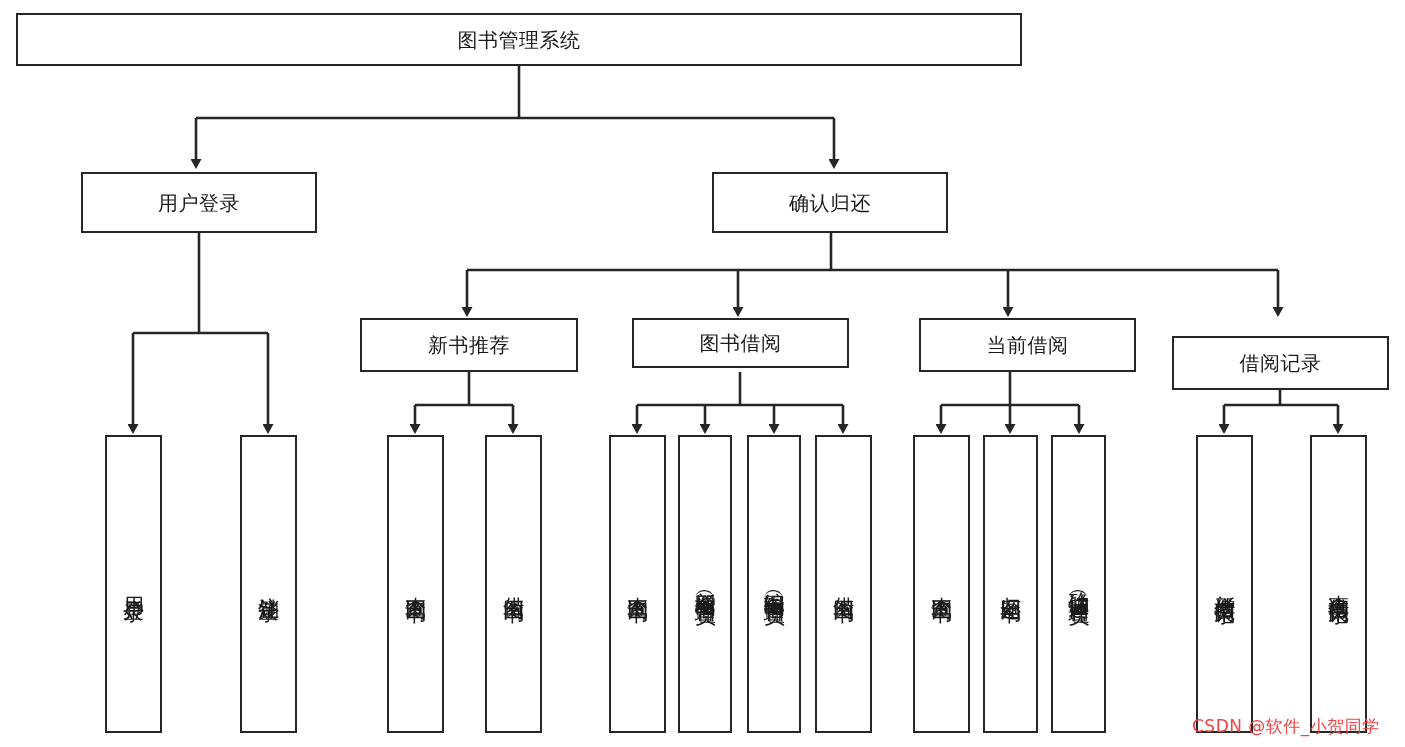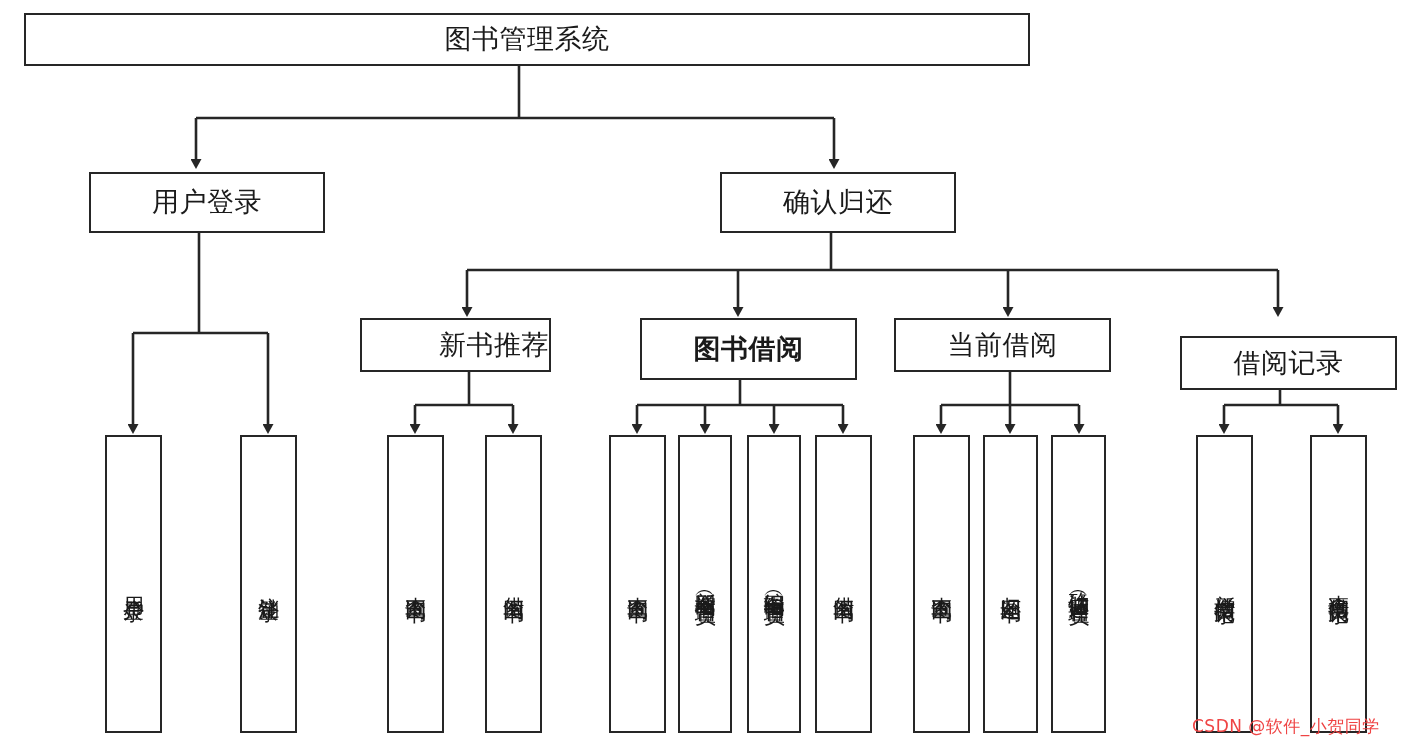--- a/index.html
+++ b/index.html
@@ -21,24 +21,23 @@
     position: absolute;
     box-sizing: border-box;
     border: 2px solid #262626;
     background: #ffffff;
     display: flex;
     align-items: center;
     justify-content: center;
     color: #1a1a1a;
   }
   .node.horiz {
-    font-size: 27px;
+    font-size: 20px;
     line-height: 1.2;
     letter-spacing: 0.5px;
-    margin-left: 8px;
   }
   .node.vert {
     writing-mode: vertical-rl;
     text-orientation: upright;
     font-size: 21px;
     line-height: 1.35;
     letter-spacing: 2px;
     padding: 6px 0;
     white-space: nowrap;
   }
@@ -122,27 +121,27 @@
     <span class="txt">图书管理系统</span>
   </div>
 
   <div class="node horiz" style="left:81px; top:172px; width:236px; height:61px;">
     <span class="txt">用户登录</span>
   </div>
   <div class="node horiz" style="left:712px; top:172px; width:236px; height:61px;">
     <span class="txt">确认归还</span>
   </div>
 
-  <div class="node horiz" style="left:352px; top:318px; width:191px; height:54px;justify-content:flex-end;">
+  <div class="node horiz" style="left:360px; top:318px; width:218px; height:54px;">
     <span class="txt">新书推荐</span>
   </div>
-  <div class="node horiz" style="left:632px; top:318px; width:217px; height:62px;font-weight:bold;">
+  <div class="node horiz" style="left:632px; top:318px; width:217px; height:50px;">
     <span class="txt">图书借阅</span>
   </div>
-  <div class="node horiz" style="left:886px; top:318px; width:217px; height:54px;">
+  <div class="node horiz" style="left:919px; top:318px; width:217px; height:54px;">
     <span class="txt">当前借阅</span>
   </div>
   <div class="node horiz" style="left:1172px; top:336px; width:217px; height:54px;">
     <span class="txt">借阅记录</span>
   </div>
 
   <div class="node vert" style="left:105px; top:435px; width:57px; height:298px;">
     <span class="txt">用户登录</span>
   </div>
   <div class="node vert" style="left:240px; top:435px; width:57px; height:298px;">

